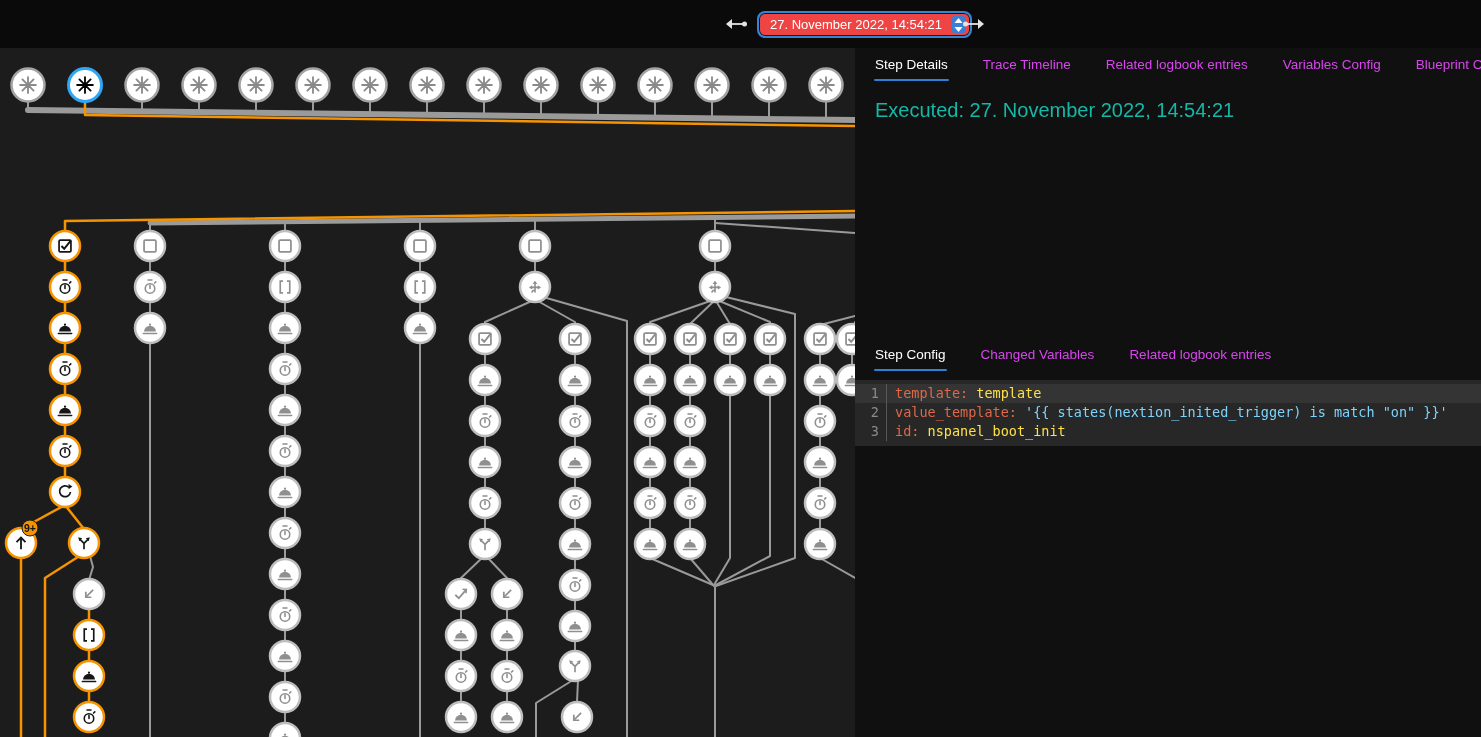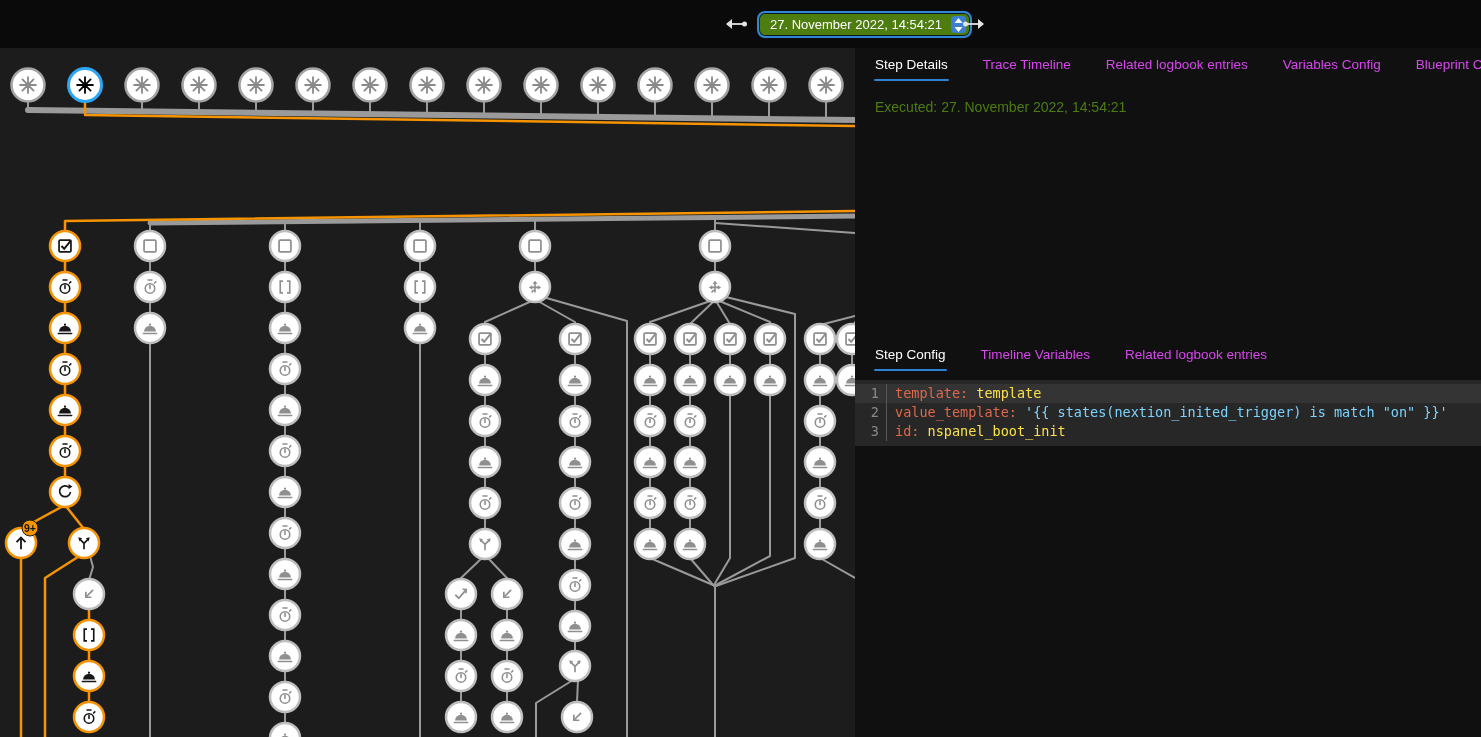--- a/index.html
+++ b/index.html
@@ -5,21 +5,21 @@
   html,body{margin:0;padding:0;background:#000;}
   .app{position:relative;width:1481px;height:737px;overflow:hidden;background:#101010;
        font-family:"Liberation Sans",sans-serif;}
   
   .topbar{position:absolute;top:0;left:0;width:1481px;height:48px;background:#0a0a0a;z-index:6;}
   .nav-btn{position:absolute;top:14px;width:26px;height:20px;background:none;border:none;padding:0;cursor:pointer;}
   .nav-btn svg{display:block}
   .btn-prev{left:723px}
   .btn-next{left:961px}
   .trace-select{position:absolute;left:757px;top:11px;height:23px;display:flex;align-items:center;gap:9px;
-      background:#4d7c0f;border:2px solid #3286d8;border-radius:8px;padding:0 4px 0 11px;
+      background:#ef4444;border:2px solid #3286d8;border-radius:8px;padding:0 4px 0 11px;
       box-shadow:0 0 0 1px #0b1822 inset;cursor:pointer;}
   .trace-select .val{color:#fff;font-size:13px;white-space:nowrap;}
   .stepper{width:15px;height:17px;background:#3c7fd2;border-radius:4px;display:flex;flex-direction:column;
       align-items:center;justify-content:center;gap:2px;}
   
   .graph{position:absolute;top:48px;left:0;width:855px;height:689px;background:#1c1c1c;}
   .edge{fill:none;stroke-width:2;stroke-linecap:round;stroke-linejoin:round;}
   .e-g{stroke:#9a9a9a}
   .e-o{stroke:#f59300;stroke-width:2.5}
   .node{cursor:pointer}
@@ -30,21 +30,21 @@
   .st-s circle{stroke:#2ea6f7;stroke-width:3}  .st-s{color:#000}
   .badge circle{fill:#f59300;stroke:#1c1c1c;stroke-width:1;}
   .badge text{font-family:"Liberation Sans",sans-serif;font-size:10.5px;font-weight:bold;fill:#141414;}
   
   .panel{position:absolute;top:48px;left:855px;width:626px;height:689px;background:#101010;color:#ddd;}
   .tabs{display:flex;gap:33px;padding:0 12px 0 19px;}
   .tab{position:relative;background:none;border:none;color:#d946ef;font-family:"Liberation Sans",sans-serif;
        font-size:13.5px;padding:9px 1px 10px;cursor:pointer;white-space:nowrap;}
   .tab.active{color:#fff;}
   .tab.active::after{content:"";position:absolute;left:0;right:0;bottom:1px;height:2.5px;background:#2e82d6;border-radius:1px;}
-  .executed{padding:17px 4px 0 20px;font-size:14px;color:#4d7c0f;}
+  .executed{padding:17px 4px 0 20px;font-size:20px;color:#14b8a6;}
   .config-section{position:absolute;top:290px;left:0;right:0;}
   .editor{margin-top:8px;background:#272727;font-family:"DejaVu Sans Mono",monospace;
       font-size:13.5px;line-height:19px;color:#d6d6d6;padding:4px 0 5px 0;}
   .row{display:flex;}
   .row.hl{background:#343434;}
   .gut{flex:none;width:24px;text-align:right;padding-right:7px;color:#8a8a8a;border-right:1px solid #585858;}
   .code{padding-left:8px;white-space:pre;}
   .tok-key{color:#e0684a}
   .tok-pl{color:#fde047}
   .tok-str{color:#7dd3fc}
@@ -607,21 +607,21 @@
         <button class="tab active">Step Details</button>
         <button class="tab">Trace Timeline</button>
         <button class="tab">Related logbook entries</button>
         <button class="tab">Variables Config</button>
         <button class="tab">Blueprint Config</button>
       </nav>
     <div class="executed">Executed: 27. November 2022, 14:54:21</div>
     <section class="config-section">
       <nav class="tabs" id="config-tabs">
           <button class="tab active">Step Config</button>
-          <button class="tab">Timeline Variables</button>
+          <button class="tab">Changed Variables</button>
           <button class="tab">Related logbook entries</button>
         </nav>
       <div class="editor" id="editor">
           <div class="row hl">
             <span class="gut">1</span>
             <span class="code"><span class="tok-key">template:</span><span class="tok-pl"> template</span></span>
           </div>
           <div class="row">
             <span class="gut">2</span>
             <span class="code"><span class="tok-key">value_template:</span><span class="tok-pl"> </span><span class="tok-str">'{{ states(nextion_inited_trigger) is match "on" }}'</span></span>

